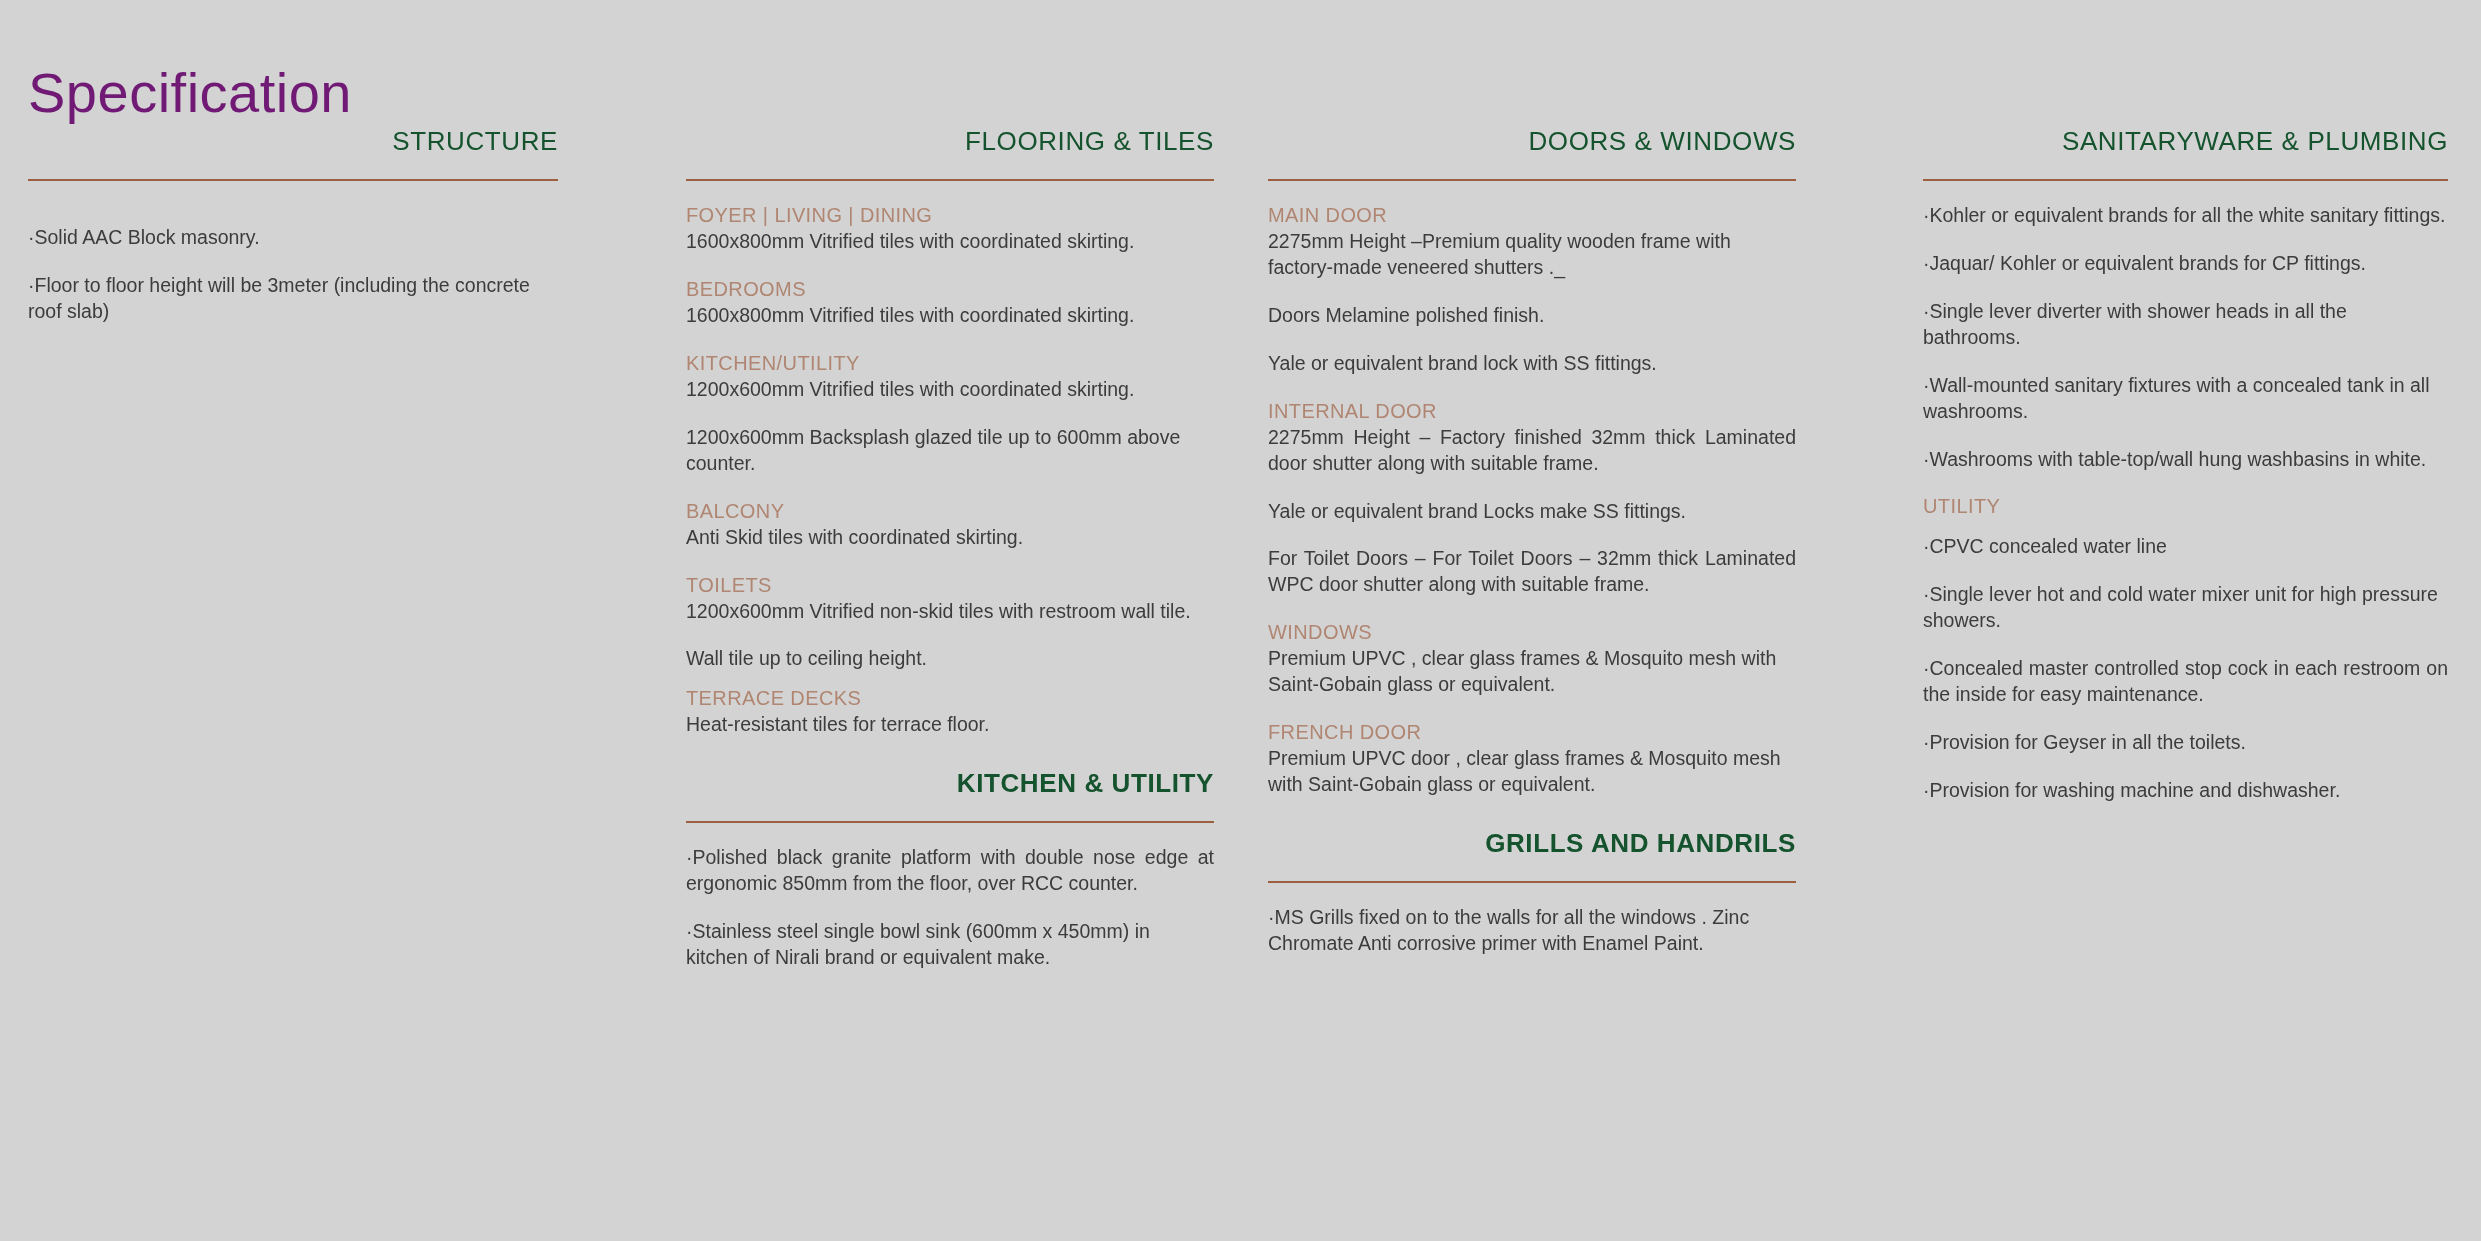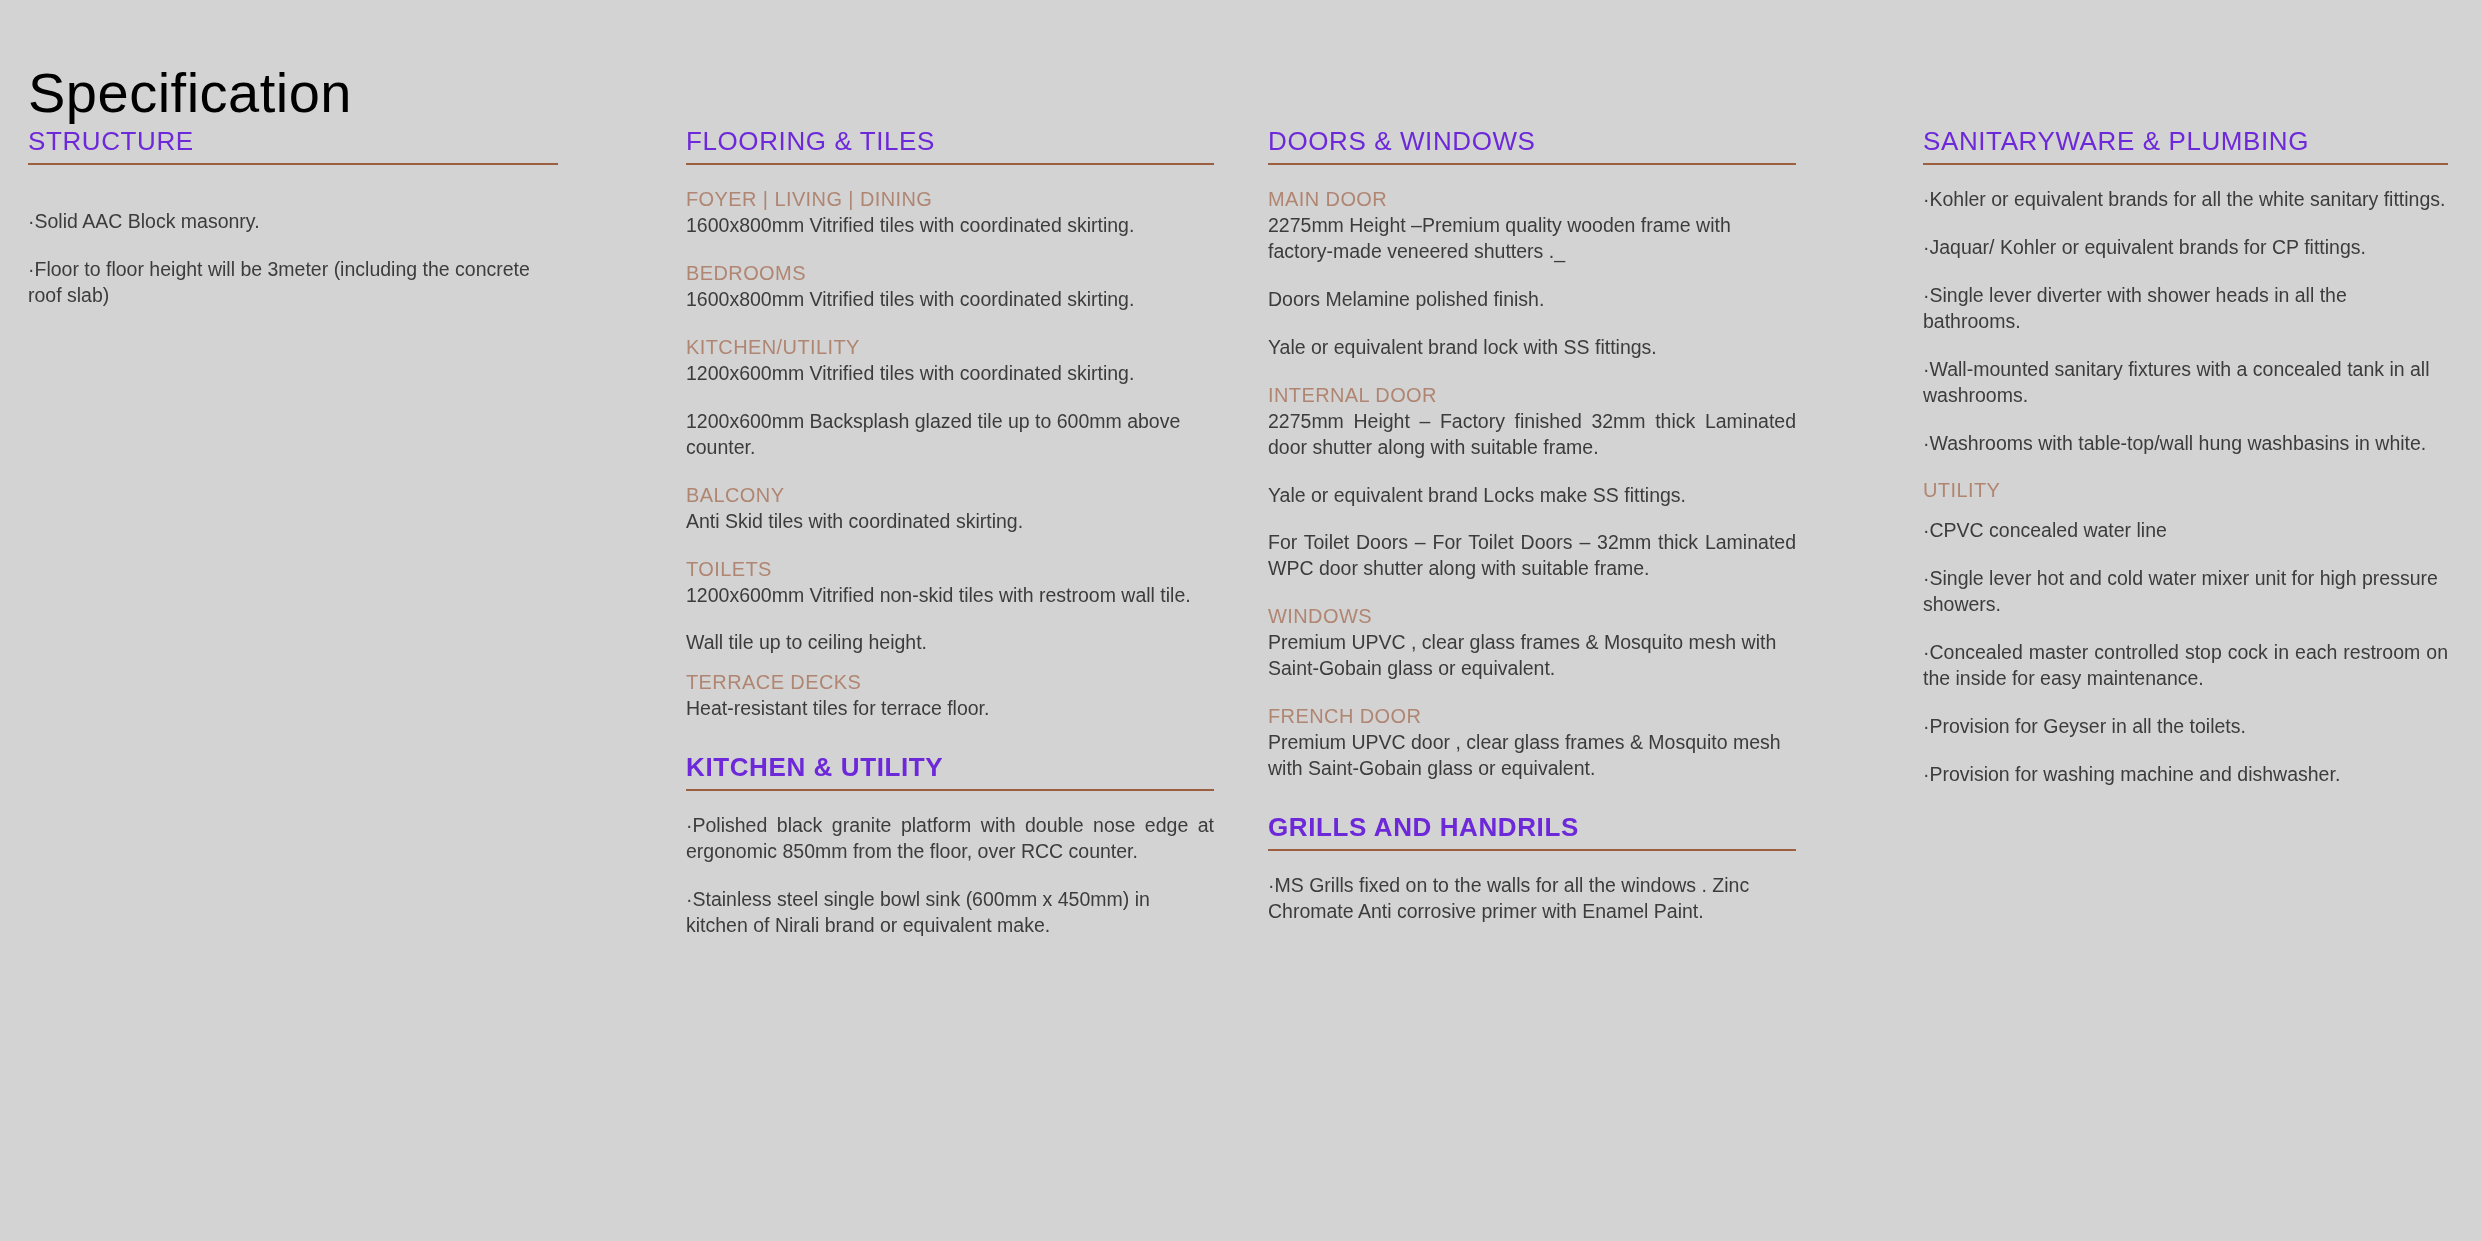--- a/index.html
+++ b/index.html
@@ -17,21 +17,21 @@
     position: relative;
   }
 
   .page-title {
     position: absolute;
     left: 28px;
     top: 24px;
     font-size: 56px;
     font-weight: 300;
     letter-spacing: 0.5px;
-    color: #000000;
+    color: #701a75;
     line-height: 1.1;
   }
 
   .columns {
     position: absolute;
     top: 128px;
     left: 0;
     width: 2481px;
     height: 1100px;
   }
@@ -41,27 +41,28 @@
     top: 0;
   }
   .col-1 { left: 28px;   width: 530px; }
   .col-2 { left: 686px;  width: 528px; }
   .col-3 { left: 1268px; width: 528px; }
   .col-4 { left: 1923px; width: 525px; }
 
   .section-head {
     font-size: 26px;
     font-weight: 400;
-    color: #6d28d9;
+    color: #14532d;
     letter-spacing: 0.6px;
     line-height: 1.0;
-    padding-bottom: 9px;
+    padding-bottom: 25px;
     border-bottom: 2px solid #9c5f3f;
     margin: 0 0 0 0;
     white-space: nowrap;
+    text-align: right;
   }
 
   .section-head.spaced {
     margin-top: 32px;
     font-weight: bold;
   }
 
   .block { margin-top: 22px; }
 
   .sub-head {

